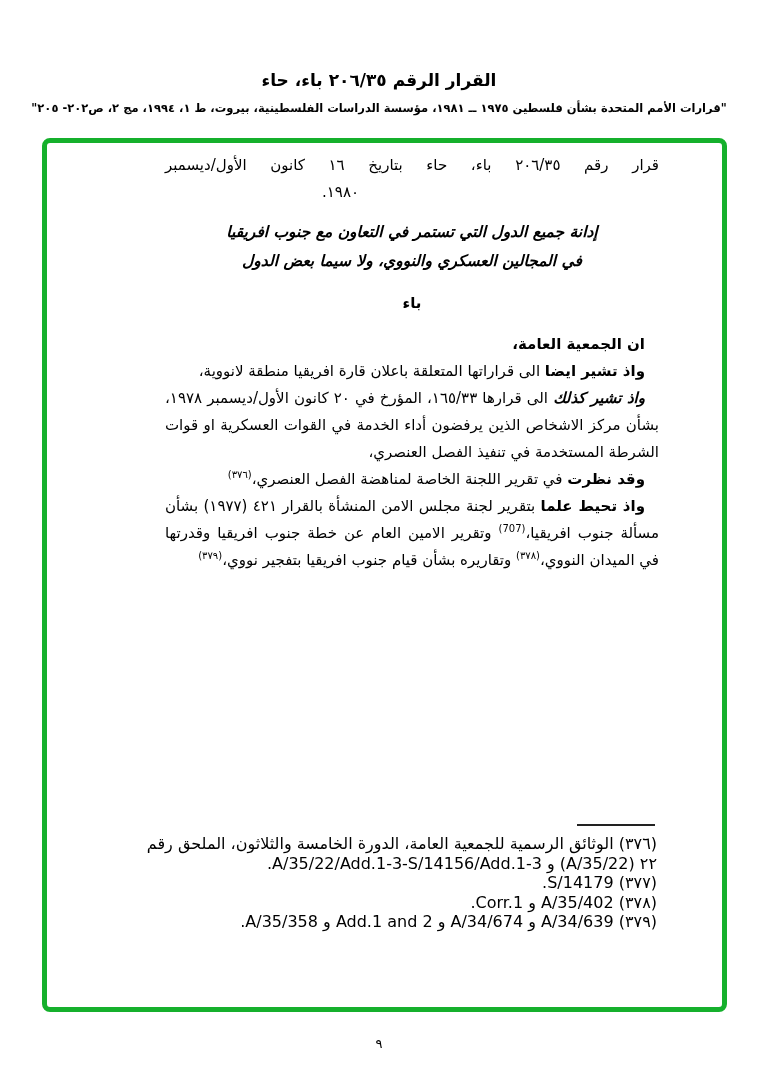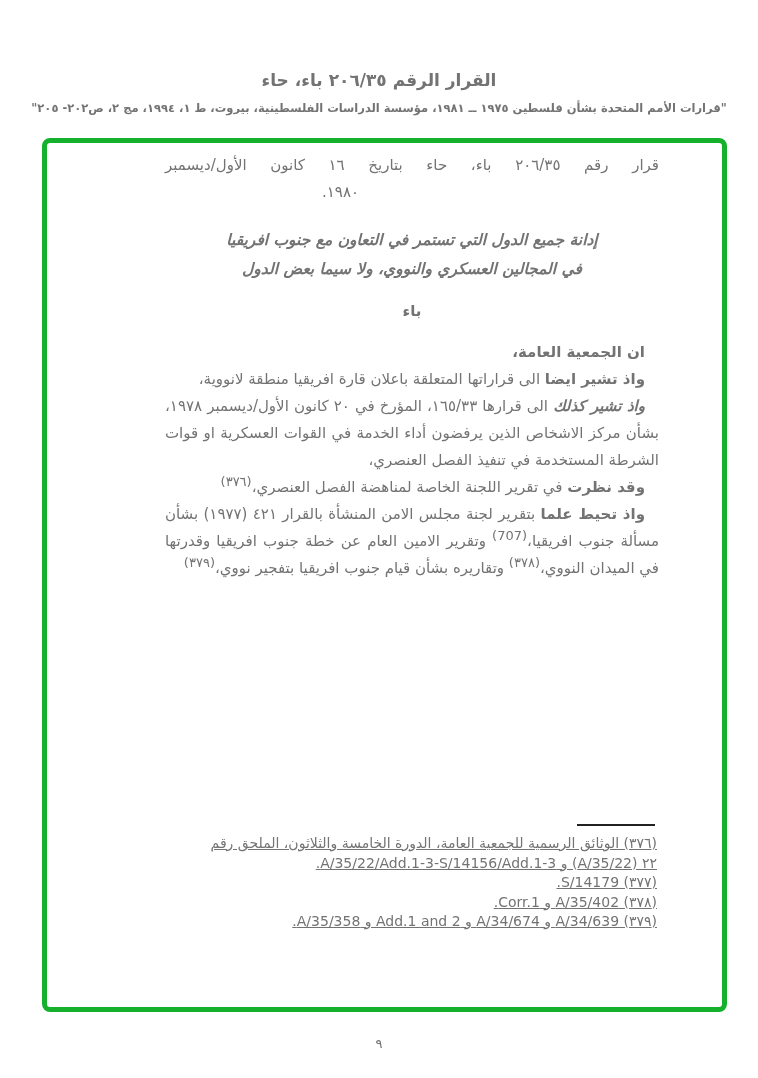--- a/index.html
+++ b/index.html
@@ -1,40 +1,40 @@
 <!DOCTYPE html>
 <html lang="ar"><head>
 <meta charset="utf-8">
 <style>
   html,body{margin:0;padding:0;background:#ffffff;}
   .page{position:relative;width:758px;height:1078px;background:#ffffff;overflow:hidden;
-        font-family:"DejaVu Sans",sans-serif;color:#737373;}
+        font-family:"DejaVu Sans",sans-serif;color:#000000;}
   
   .header-title{position:absolute;top:70px;left:0;right:0;text-align:center;
         direction:rtl;font-size:17px;font-weight:bold;letter-spacing:0;}
   .header-source{position:absolute;top:101px;left:0;right:0;text-align:center;
         direction:rtl;font-size:11.5px;font-weight:bold;}
   
   .green-box{position:absolute;left:42px;top:138px;width:685px;height:874px;
         box-sizing:border-box;border:5px solid #15b02c;border-radius:8px;background:transparent;}
   
   .content{position:absolute;left:165px;top:152px;width:494px;direction:rtl;
         font-size:15px;line-height:27px;text-align:justify;}
   .intro-l1{text-align:justify;text-align-last:justify;}
   .intro-l2{margin-right:300px;}
-  .doc-title{margin-top:20px;text-align:center;font-weight:bold;font-style:italic;
+  .doc-title{margin-top:12px;text-align:center;font-weight:bold;font-style:italic;
         font-size:15.5px;line-height:29px;}
   .section-letter{margin-top:14px;margin-bottom:14px;text-align:center;font-weight:bold;}
   .para{text-indent:14px;}
   .seg-b{font-weight:bold;}
   .seg-bi{font-weight:bold;font-style:italic;}
-  .para sup{font-size:13px;line-height:0;margin-top:12px;}
+  .para sup{font-size:10px;line-height:0;margin-top:12px;}
   
   .footnotes{position:absolute;left:165px;top:824px;width:492px;direction:rtl;
-        font-size:14px;line-height:19.5px;text-align:right;text-decoration:underline;}
+        font-size:16px;line-height:19.5px;text-align:right;}
   .fn-rule{width:78px;height:2px;background:#222;margin:0 2px 8px 0;}
   .fn-line{white-space:nowrap;}
   
   .page-number{position:absolute;top:1036px;left:0;right:0;text-align:center;
         font-size:13px;direction:rtl;}
 </style>
 </head>
 <body>
 
 <div class="page">

